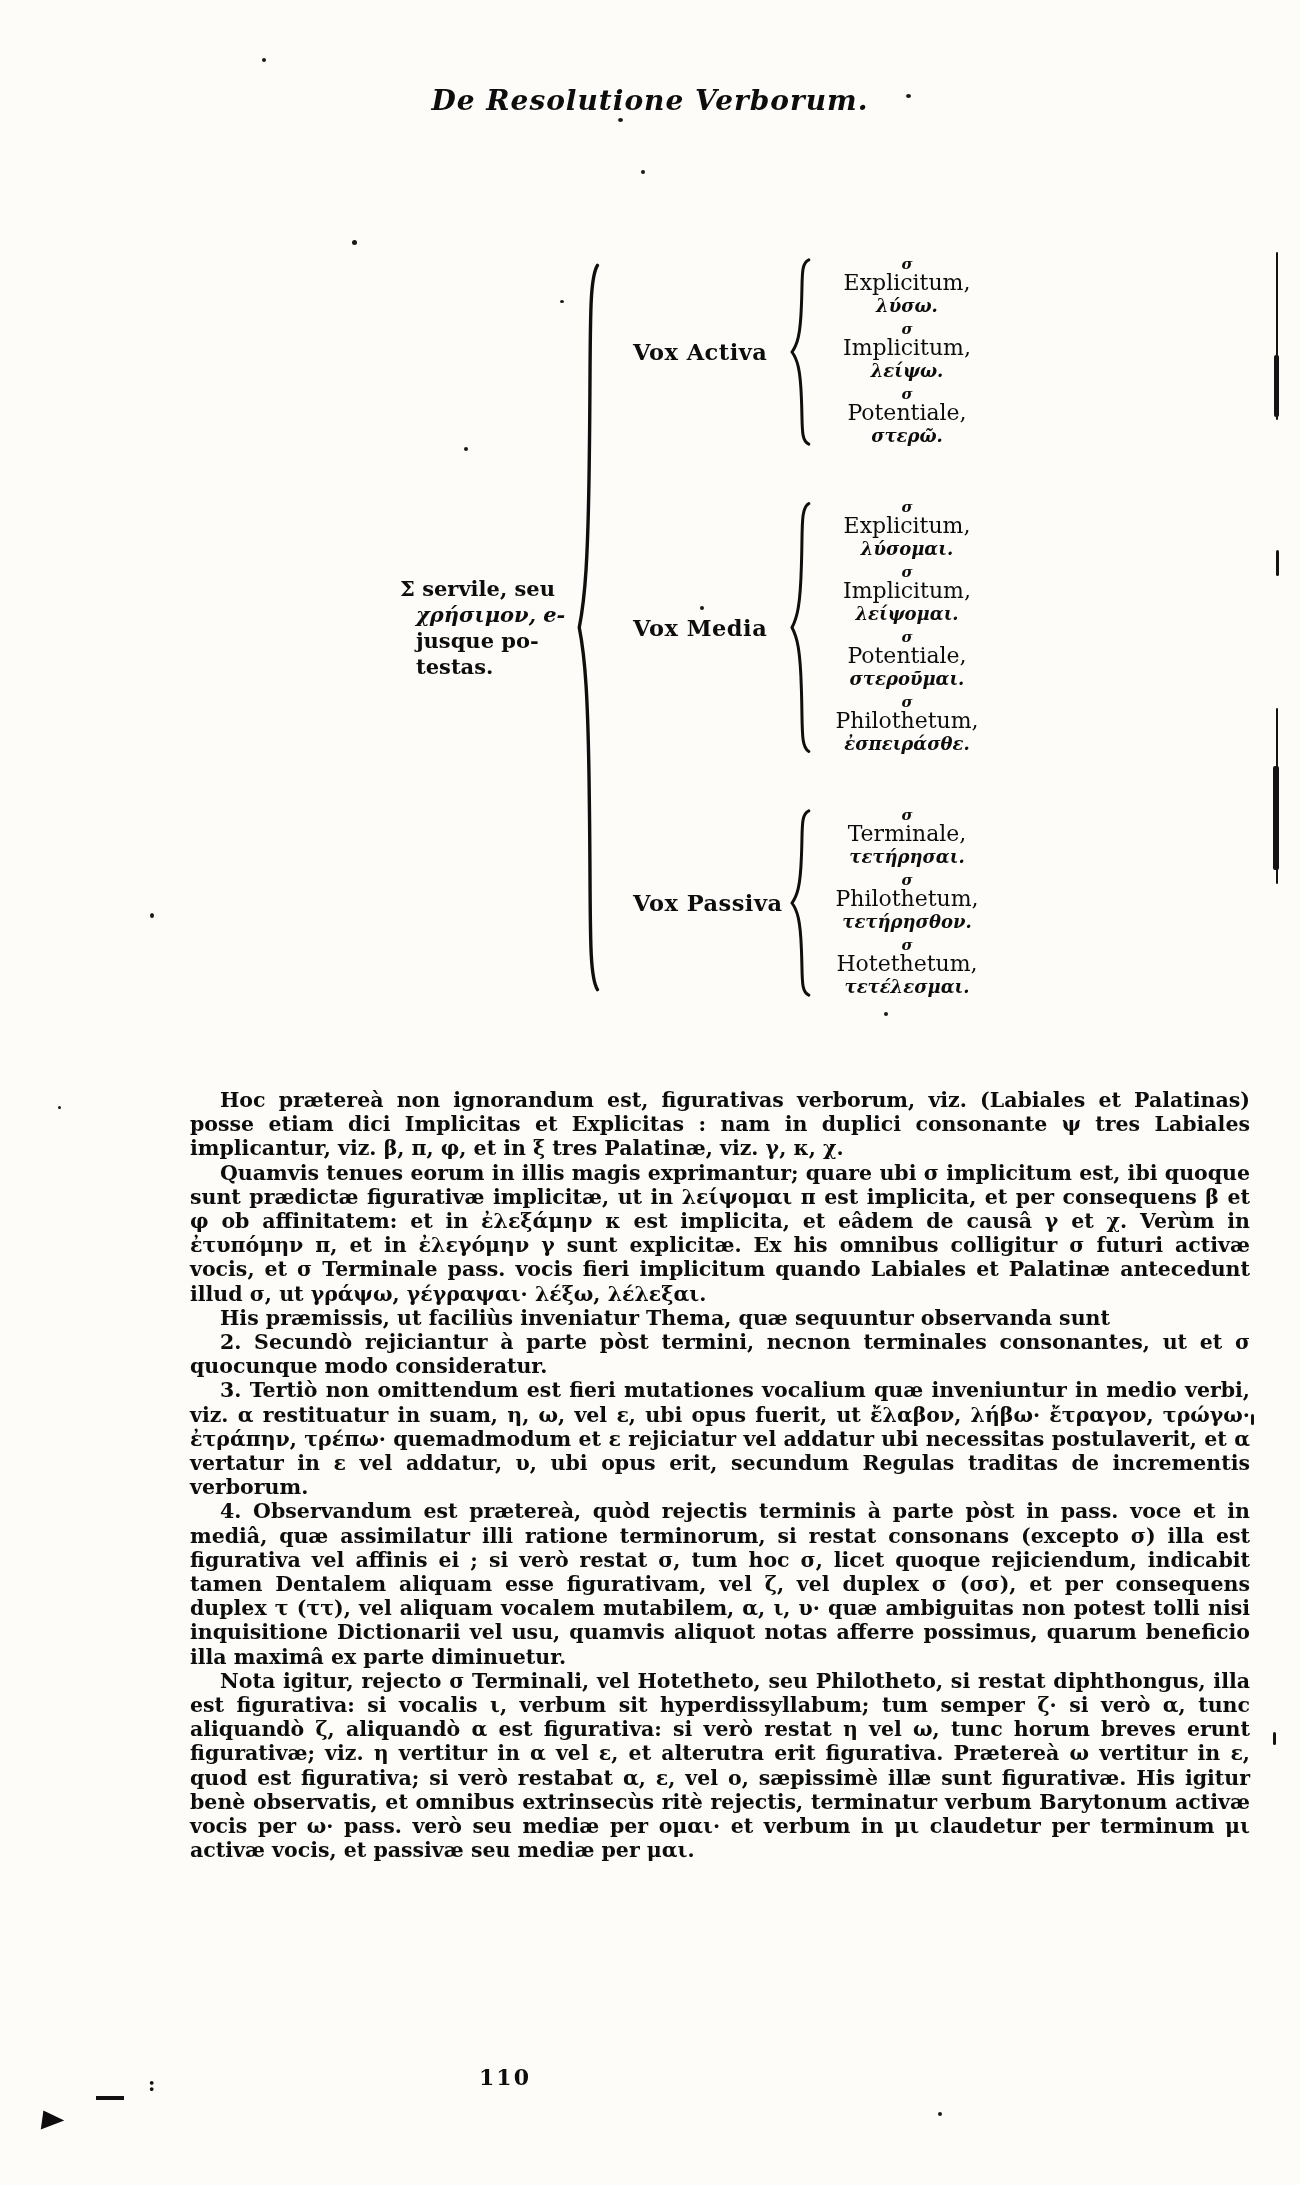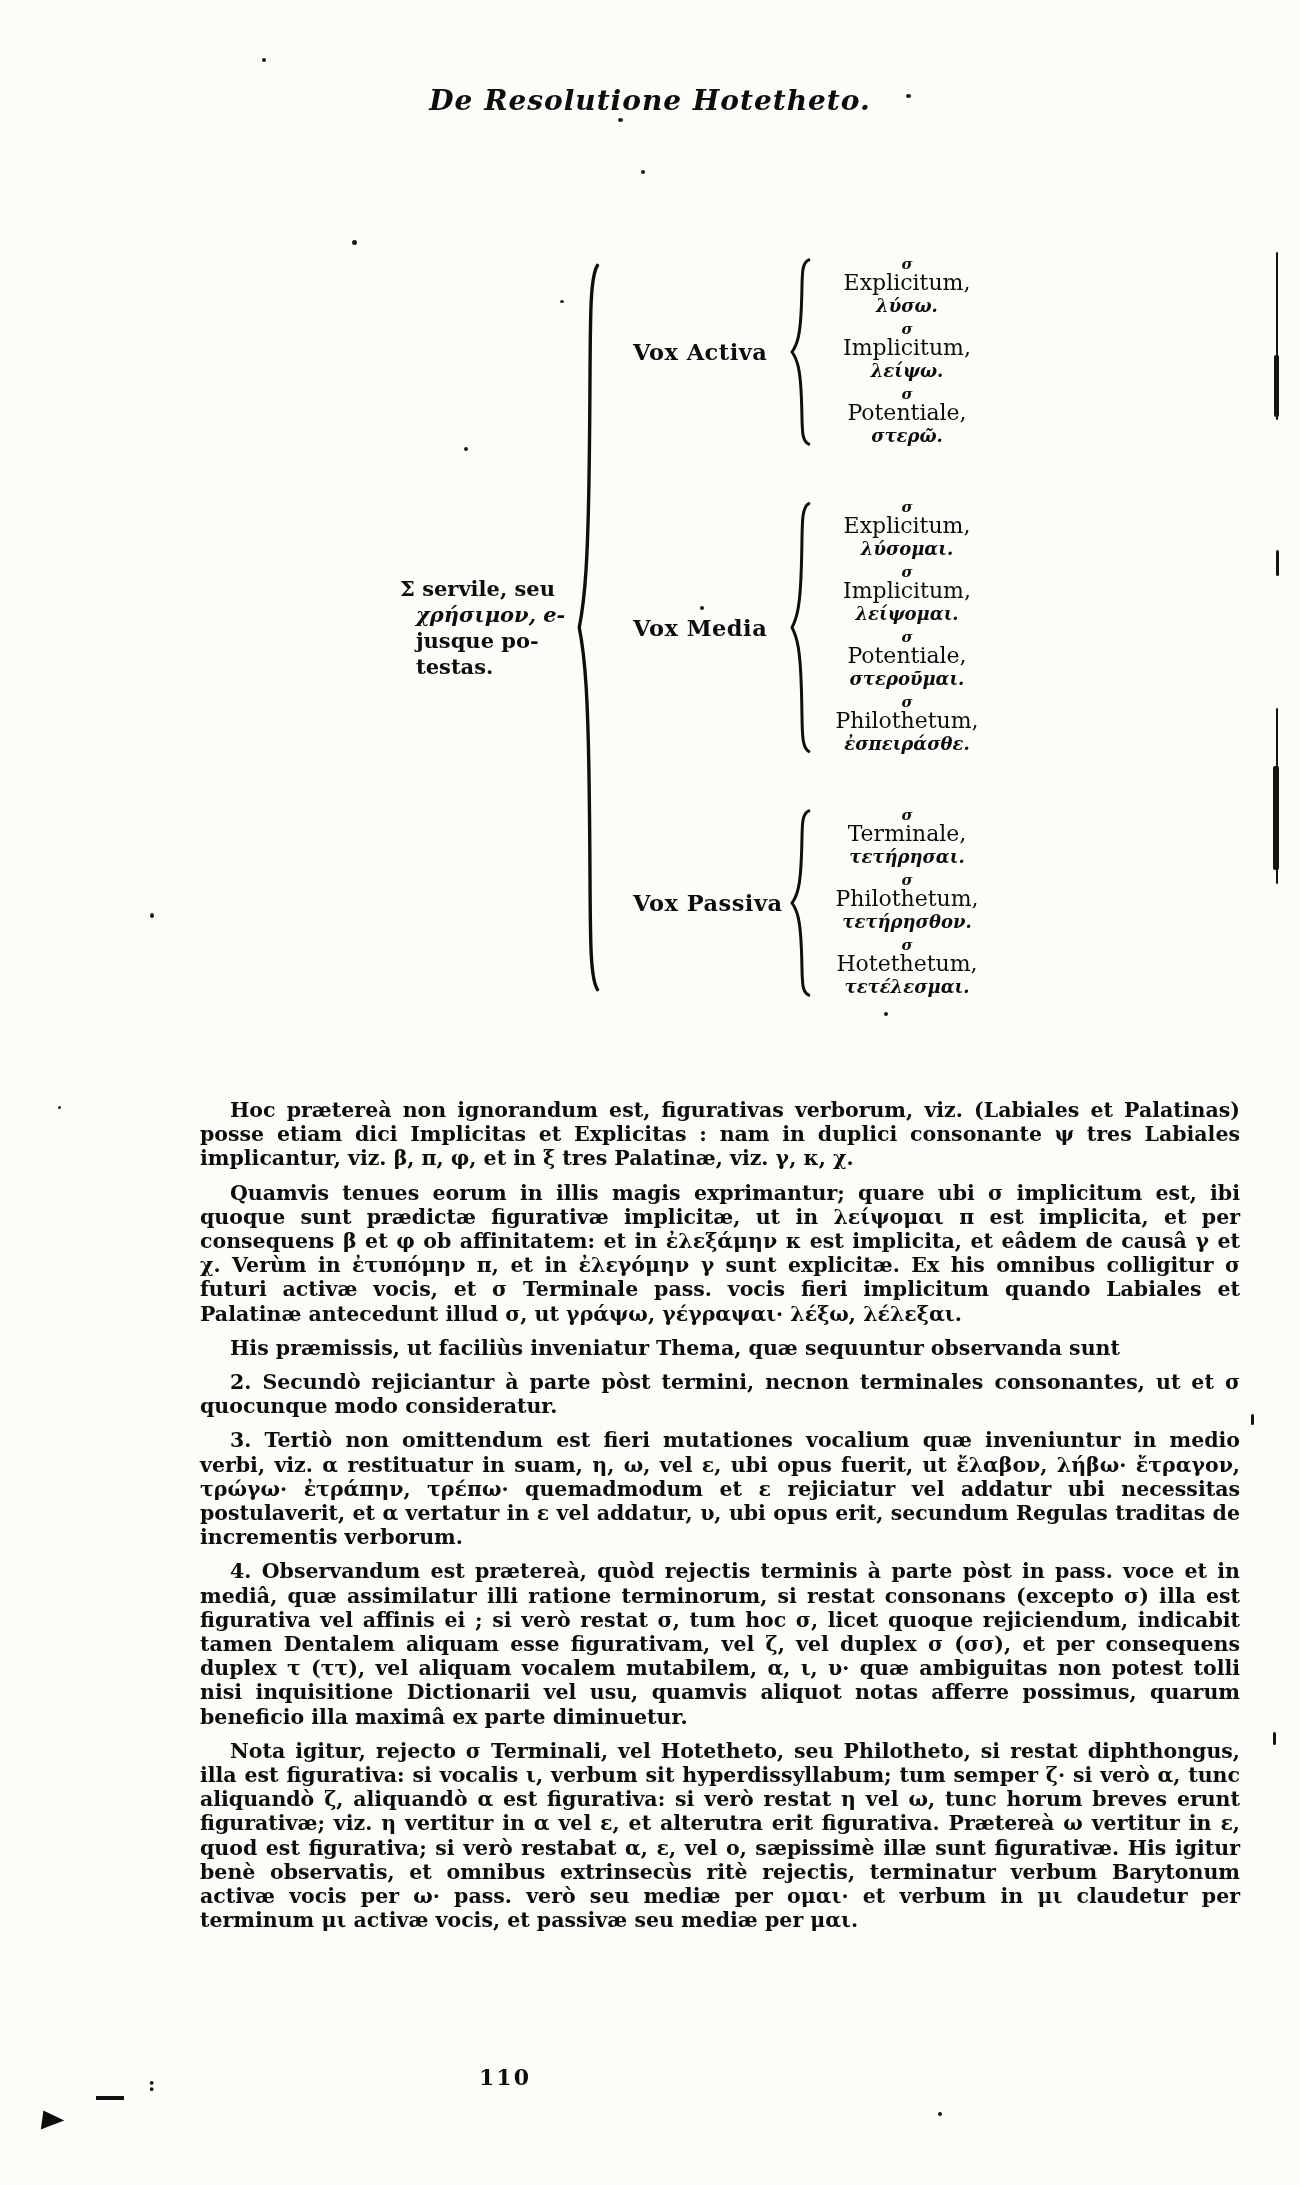--- a/index.html
+++ b/index.html
@@ -39,21 +39,21 @@
   .leaves{display:flex;flex-direction:column;gap:7px;width:172px;text-align:center;padding-left:8px;}
   .leaf-sigma{font-size:15px;line-height:13px;font-style:italic;font-weight:bold;}
   .leaf-name{font-size:22px;line-height:24px;font-weight:normal;}
   .leaf-greek{font-size:18px;line-height:21px;font-style:italic;font-weight:bold;}
   
   .body-text{
     position:absolute;top:1088px;left:190px;width:1060px;
     font-size:20.5px;line-height:24.2px;font-weight:bold;
     text-align:justify;
   }
-  .para{margin:10px;}
+  .para{margin:0;}
   .para.ind{text-indent:30px;}
   
   .page-number{
     position:absolute;top:2064px;left:460px;width:90px;text-align:center;
     font-size:22px;font-weight:bold;letter-spacing:2px;
   }
   
   .speck{position:absolute;background:#191919;border-radius:50%;}
   .vline{position:absolute;background:#141414;border-radius:2px;}
   .dash-mark{position:absolute;background:#111;}
@@ -62,21 +62,21 @@
     position:absolute;left:42px;top:2112px;width:0;height:0;
     border-left:22px solid #0d0d0d;border-top:7px solid transparent;
     border-bottom:12px solid transparent;transform:rotate(8deg);
   }
 </style>
 </head>
 <body>
 
 <div class="page">
 
-  <div class="title">De Resolutione Hotetheto.</div>
+  <div class="title">De Resolutione Verborum.</div>
 
 
   <div class="diagram">
     <div class="root-label">
         <div class="rl-line">Σ servile, seu</div>
         <div class="rl-line">χρήσιμον, e-</div>
         <div class="rl-line">jusque po-</div>
         <div class="rl-line">testas.</div>
       </div>
     <svg class="brace big-brace" viewBox="0 0 20 100" preserveAspectRatio="none">

